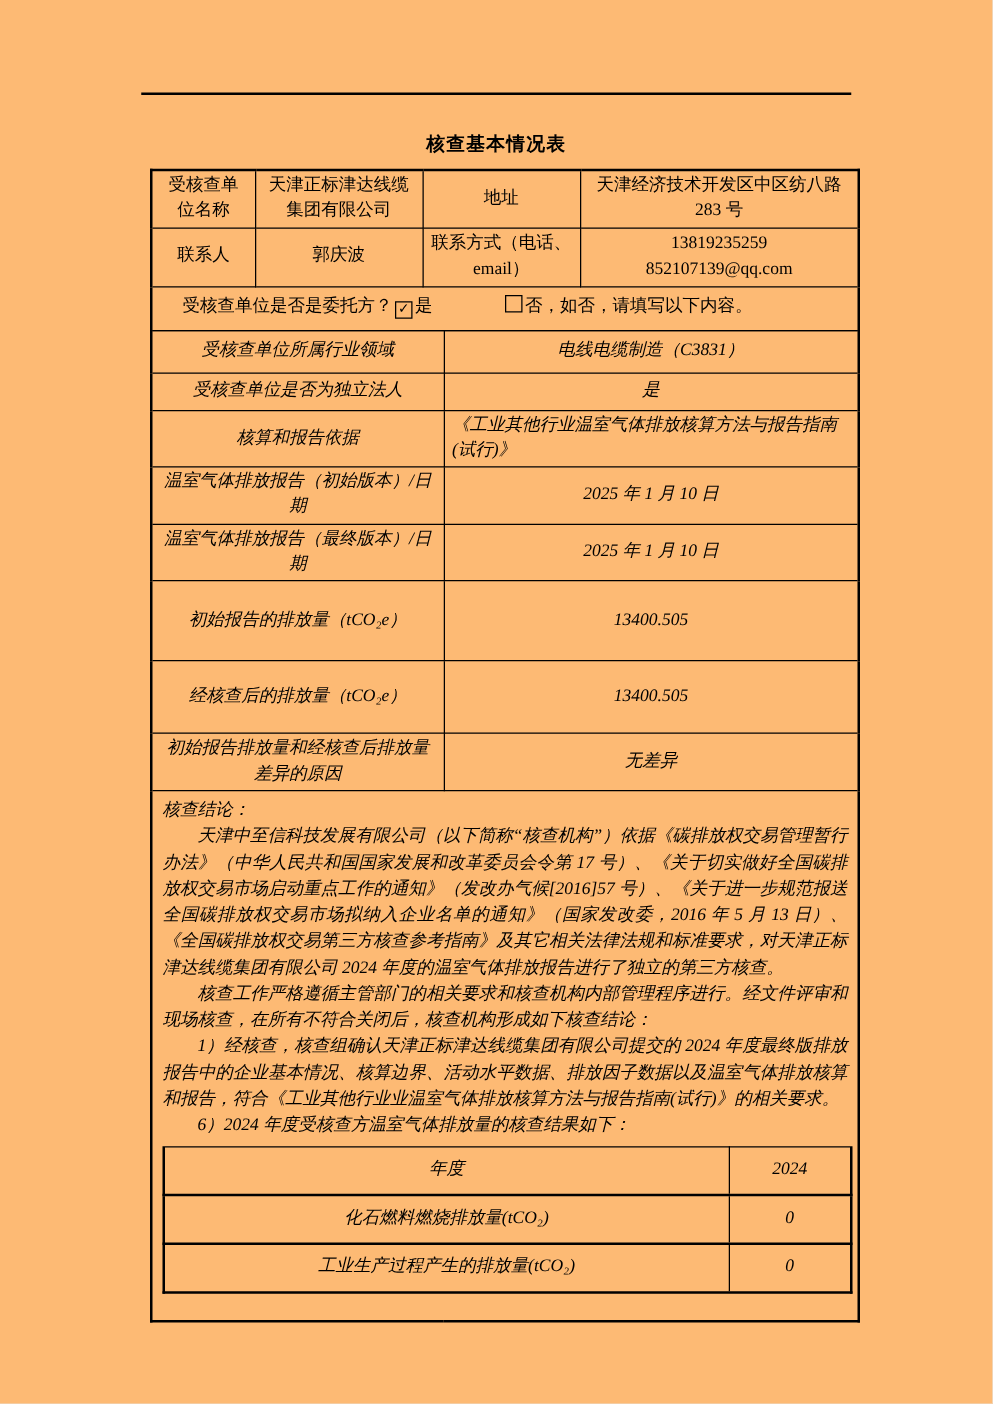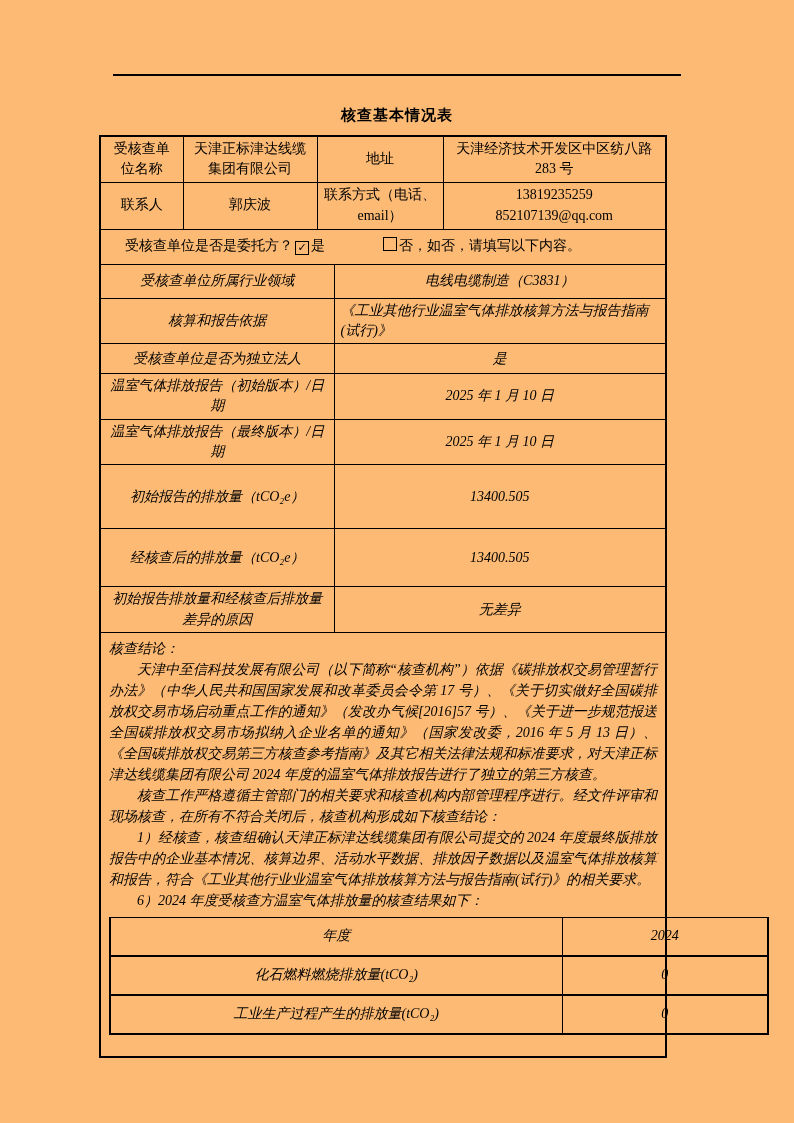--- a/index.html
+++ b/index.html
@@ -14,21 +14,21 @@
   }
   .header-rule{
     position:absolute;left:113px;top:74px;
     width:568px;height:2px;background:#000;
   }
   .doc-title{
     position:absolute;left:0;top:106px;width:100%;
     margin:0;text-align:center;
     font-size:15px;font-weight:bold;letter-spacing:1px;
   }
-  .content{position:absolute;left:99px;top:135px;width:568px;}
+  .content{position:absolute;left:120px;top:135px;width:568px;}
   table{border-collapse:collapse;table-layout:fixed;width:568px;}
   td{
     border:1px solid #000;
     text-align:center;vertical-align:middle;
     font-size:14px;line-height:1.45;
     padding:2px 6px;
     word-break:break-word;
   }
   
   .t-top tr:first-child td{border-top:2px solid #000;}
@@ -51,21 +51,21 @@
   .val-left{text-align:left;}
 
   .conclusion-cell{
     text-align:left;vertical-align:top;
     height:412px;padding:5px 8px 6px 8px;
     line-height:21px;
   }
   .c-head{margin:0;}
   .c-p{margin:0;text-indent:2em;text-align:justify;}
 
-  .t-results{width:660px;margin:6px auto 0 auto;}
+  .t-results{width:552px;margin:6px auto 0 auto;}
   .t-results td{height:33px;}
 </style>
 </head>
 <body>
 
 <div class="page">
   <div class="header-rule"></div>
   <h1 class="doc-title">核查基本情况表</h1>
 
   <div class="content">
@@ -104,27 +104,27 @@
     <table class="t-main">
       <colgroup>
           <col style="width:234px">
           <col>
         </colgroup>
       <tbody>
         <tr style="height:34px">
           <td>受核查单位所属行业领域</td>
           <td>电线电缆制造（C3831）</td>
         </tr>
+        <tr style="height:30px">
+          <td>受核查单位是否为独立法人</td>
+          <td>是</td>
+        </tr>
         <tr style="height:43px">
           <td>核算和报告依据</td>
           <td class="val-left">《工业其他行业温室气体排放核算方法与报告指南(试行)》</td>
-        </tr>
-        <tr style="height:30px">
-          <td>受核查单位是否为独立法人</td>
-          <td>是</td>
         </tr>
         <tr style="height:42px">
           <td>温室气体排放报告（初始版本）/日期</td>
           <td>2025 年 1 月 10 日</td>
         </tr>
         <tr style="height:41px">
           <td>温室气体排放报告（最终版本）/日期</td>
           <td>2025 年 1 月 10 日</td>
         </tr>
         <tr style="height:64px">

